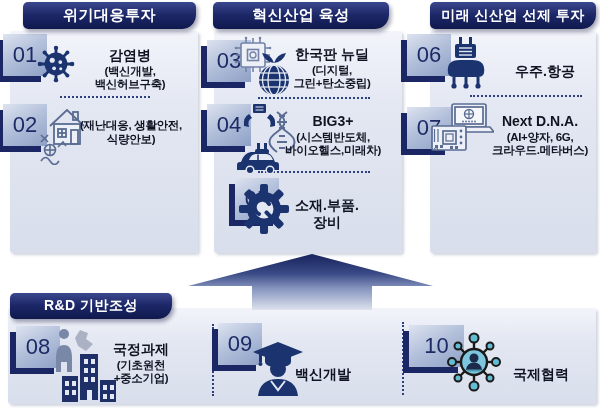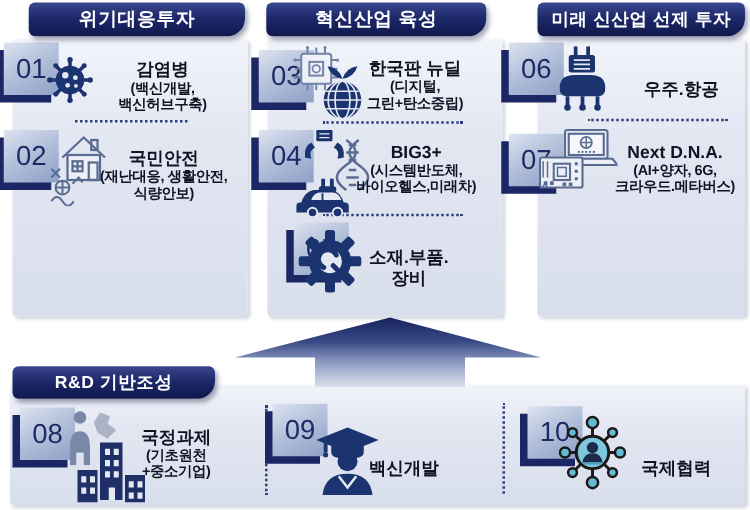--- a/index.html
+++ b/index.html
@@ -35,21 +35,21 @@
   .badge .back{position:absolute;left:-6px;top:6px;width:100%;height:100%;background:#1b2765;}
   .badge .front{
     position:absolute;left:0;top:0;width:100%;height:100%;
     background:linear-gradient(150deg,#dde3f0 0%,#b4c1db 45%,#8da0c6 100%);
     display:flex;align-items:center;justify-content:center;
     font-size:22px;font-weight:normal;color:#1d2a66;
   }
   #b01{left:3px;top:34px;}   #b02{left:3px;top:104px;}
   #b03{left:207px;top:40px;} #b04{left:207px;top:104px;} #b05{left:207px;top:178px;margin-left:28px;}
   #b06{left:407px;top:34px;} #b07{left:407px;top:107px;}
-  #b08{left:16px;top:326px;} #b09{left:218px;top:323px;} #b10{left:422px;top:325px;}
+  #b08{left:16px;top:326px;} #b09{left:218px;top:323px;} #b10{left:409px;top:325px;padding-left:11px;}
   
   .dot-h{position:absolute;border-top:2px dotted #2e3f7e;z-index:3;}
   #dh1{left:60px;top:96px;width:90px;}
   #dh2{left:258px;top:97px;width:112px;}
   #dh3{left:258px;top:171px;width:112px;}
   #dh4{left:470px;top:95px;width:112px;}
   .dot-v{position:absolute;border-left:2px dotted #2e3f7e;z-index:3;}
   #dv1{left:212px;top:324px;height:72px;}
   #dv2{left:402px;top:322px;height:73px;}
   
@@ -444,21 +444,20 @@
       <line x1="20" y1="43.5" x2="34" y2="43.5" stroke="#4d9cb5" stroke-width="2"></line>
     </svg>
   </div>
 
   <div class="tblock" id="t01">
     <div class="title">감염병</div>
     <div class="sub">(백신개발,
 백신허브구축)</div>
   </div>
   <div class="tblock" id="t02">
-    <div class="title">국민안전</div>
     <div class="sub">(재난대응, 생활안전,
 식량안보)</div>
   </div>
   <div class="tblock" id="t03">
     <div class="title">한국판 뉴딜</div>
     <div class="sub">(디지털,
 그린+탄소중립)</div>
   </div>
   <div class="tblock" id="t04">
     <div class="title">BIG3+</div>

